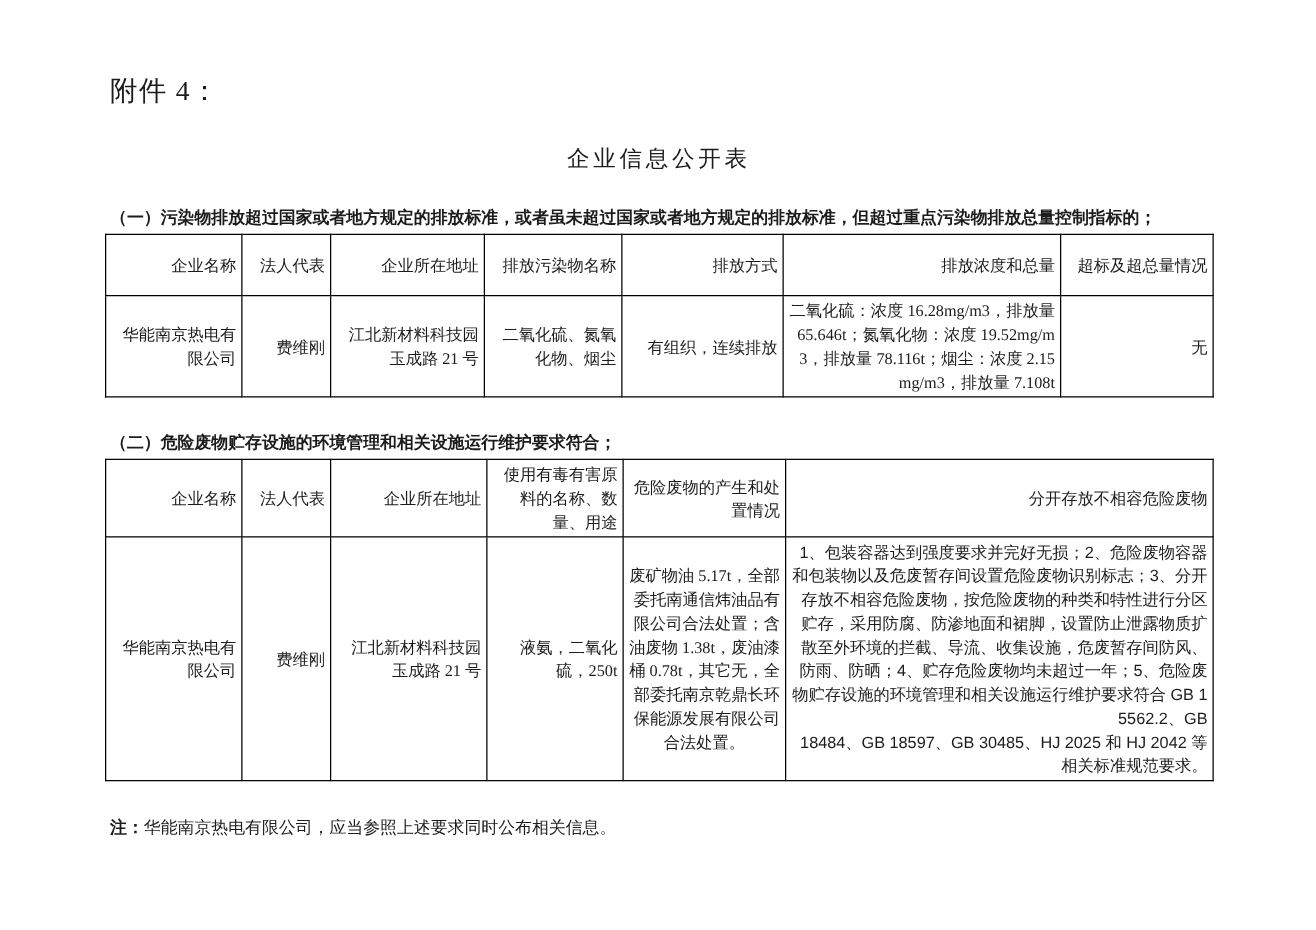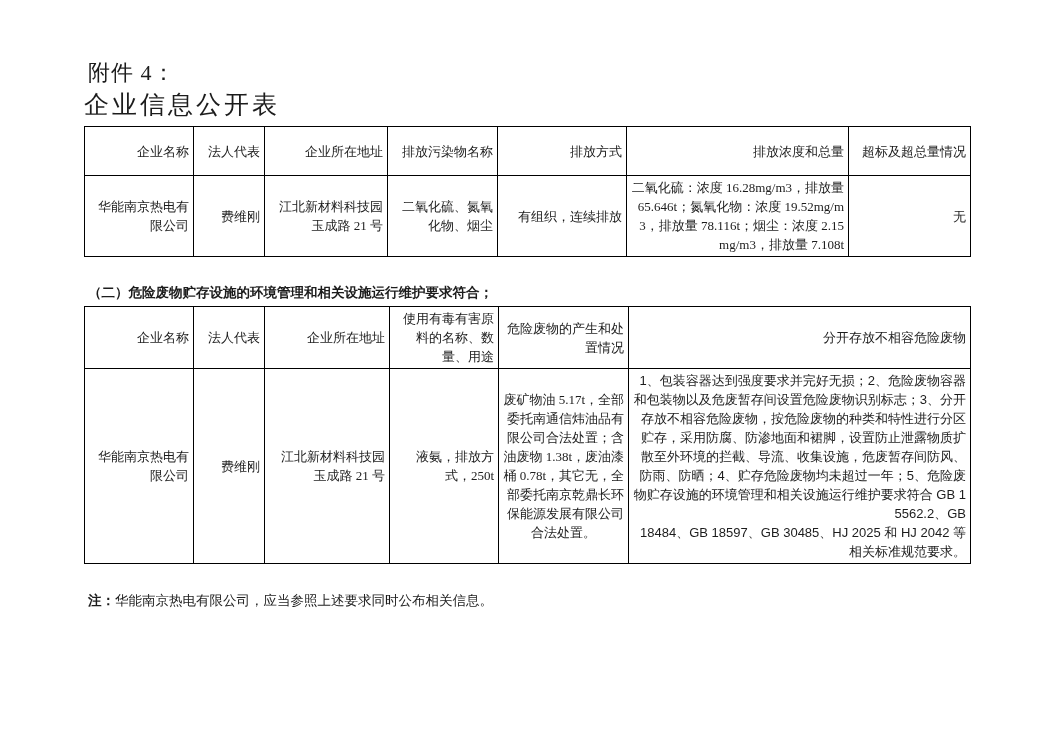--- a/index.html
+++ b/index.html
@@ -19,22 +19,24 @@
     width: 886px;
     margin: 0 auto 0 84px;
     padding-top: 58px;
   }
   .attachment-label {
     font-size: 22px;
     margin-left: 4px;
     letter-spacing: 1px;
   }
   .doc-title {
-    font-size: 25px;
+    text-align: center;
+    font-size: 18px;
     letter-spacing: 3px;
+    margin-top: 27px;
   }
   .section-heading {
     font-weight: bold;
     font-size: 13.5px;
     margin-top: 27px;
     margin-left: 4px;
     line-height: 17px;
   }
   .section-heading.first {
     margin-top: 26px;
@@ -94,20 +96,21 @@
 </style>
 </head>
 <body>
 
 <div class="doc">
 
   <div class="attachment-label">附件 4：</div>
 
   <div class="doc-title">企业信息公开表</div>
 
+  <div class="section-heading first">（一）污染物排放超过国家或者地方规定的排放标准，或者虽未超过国家或者地方规定的排放标准，但超过重点污染物排放总量控制指标的；</div>
 
   <table class="grid" id="table1">
     <colgroup>
       <col style="width:109px">
         <col style="width:71px">
         <col style="width:123px">
       <col style="width:110px">
         <col style="width:129px">
         <col style="width:222px">
       <col style="width:122px">
@@ -151,21 +154,21 @@
       <td class="th">法人代表</td>
       <td class="th">企业所在地址</td>
       <td class="th">使用有毒有害原料的名称、数量、用途</td>
       <td class="th">危险废物的产生和处置情况</td>
       <td class="th">分开存放不相容危险废物</td>
     </tr>
     <tr class="row-data">
       <td>华能南京热电有限公司</td>
       <td>费维刚</td>
       <td>江北新材料科技园玉成路 21 号</td>
-      <td>液氨，排放方式，250t</td>
+      <td>液氨，二氧化硫，250t</td>
       <td class="waste-cell">废矿物油 5.17t，全部委托南通信炜油品有限公司合法处置；含油废物 1.38t，废油漆桶 0.78t，其它无，全部委托南京乾鼎长环保能源发展有限公司合法处置。</td>
       <td class="risk-cell">1、包装容器达到强度要求并完好无损；2、危险废物容器和包装物以及危废暂存间设置危险废物识别标志；3、分开存放不相容危险废物，按危险废物的种类和特性进行分区贮存，采用防腐、防渗地面和裙脚，设置防止泄露物质扩散至外环境的拦截、导流、收集设施，危废暂存间防风、防雨、防晒；4、贮存危险废物均未超过一年；5、危险废物贮存设施的环境管理和相关设施运行维护要求符合 GB 15562.2、GB
 18484、GB 18597、GB 30485、HJ 2025 和 HJ 2042 等相关标准规范要求。</td>
     </tr>
   </tbody>
     </table>
 
   <div class="footnote">
     <span class="note-label">注：</span><span>华能南京热电有限公司，应当参照上述要求同时公布相关信息。</span>
   </div>

